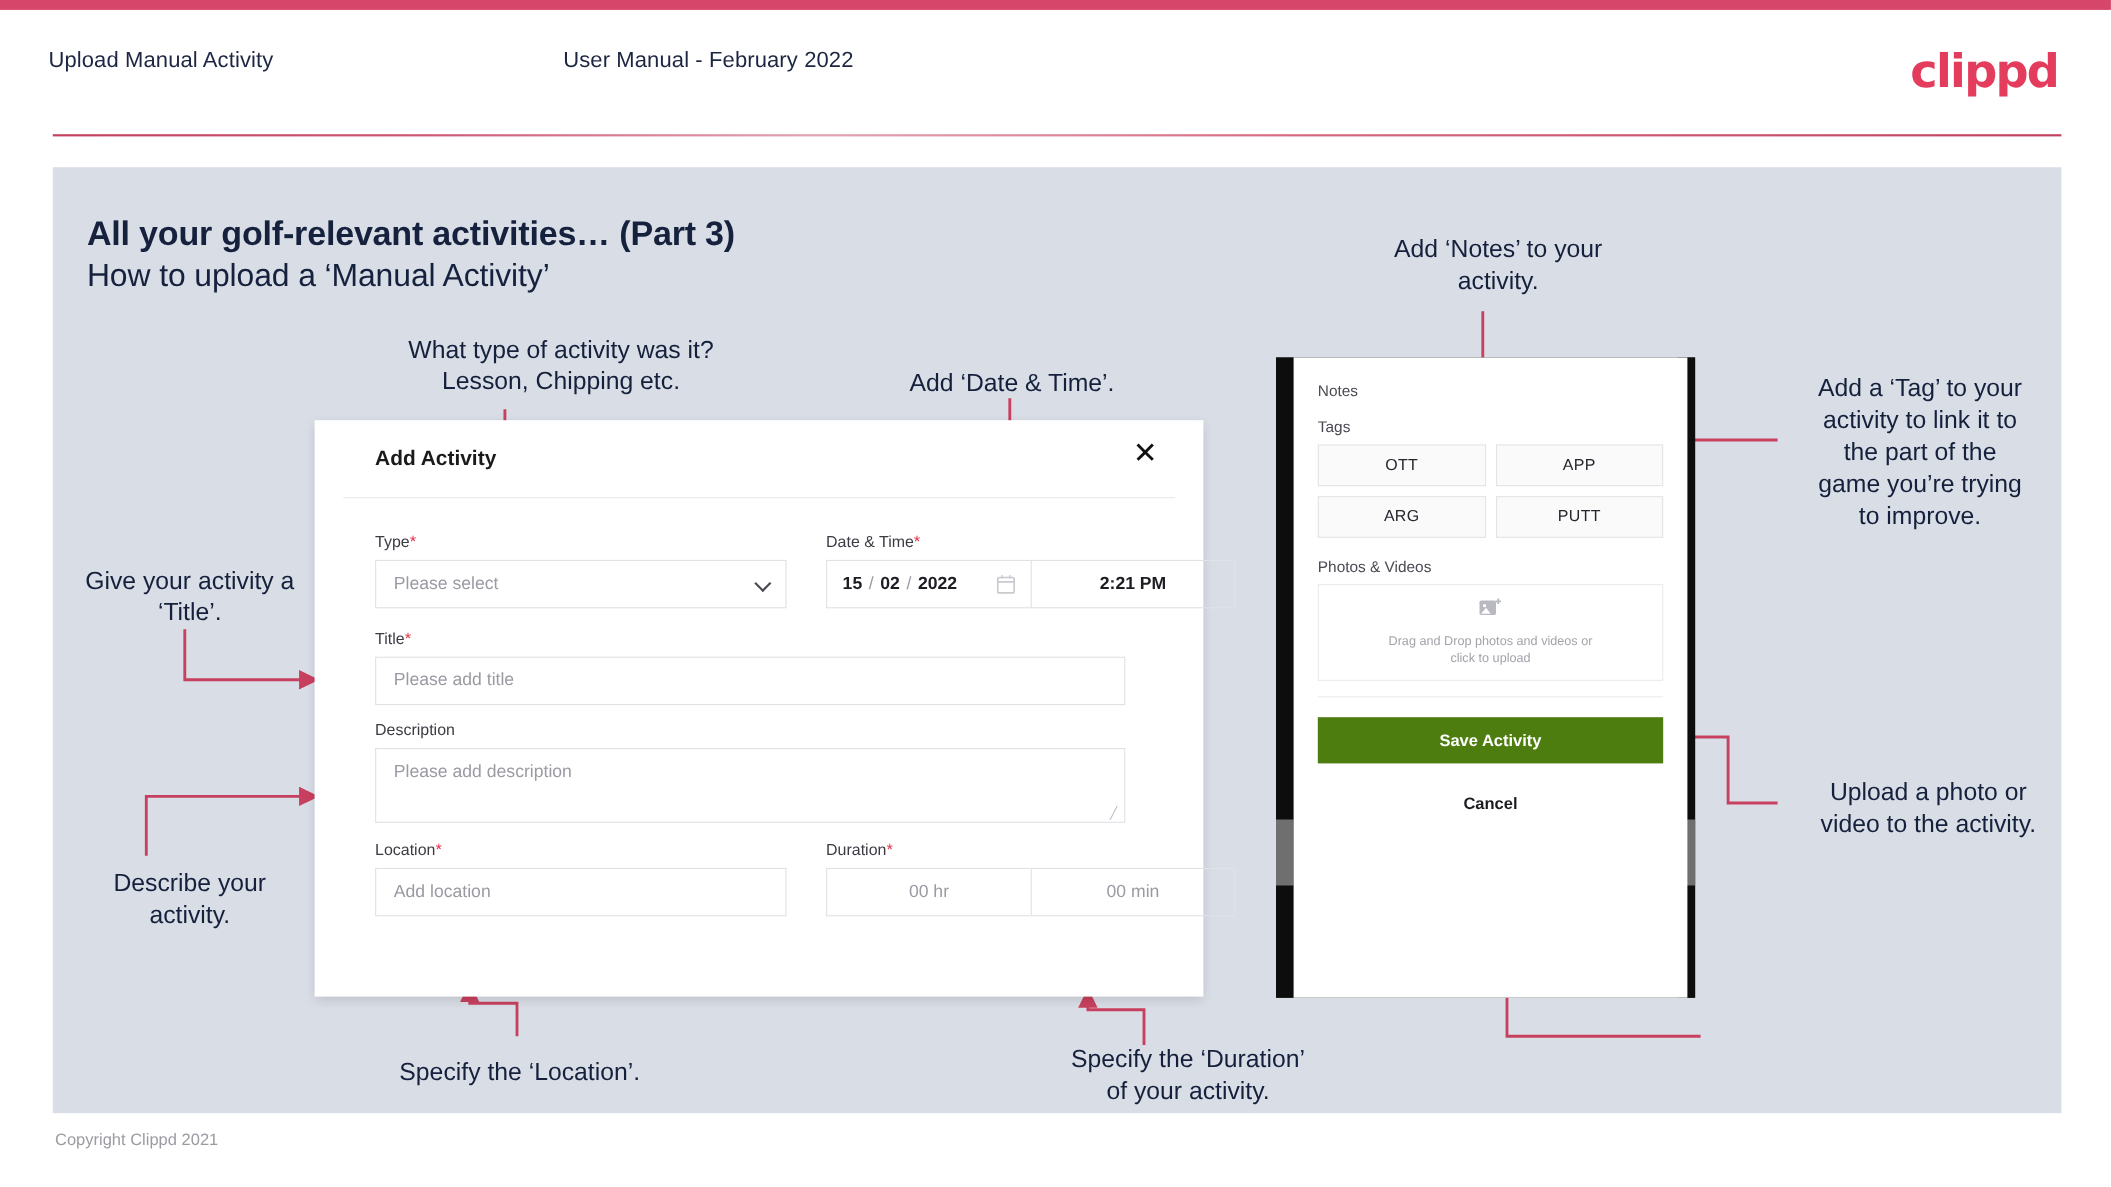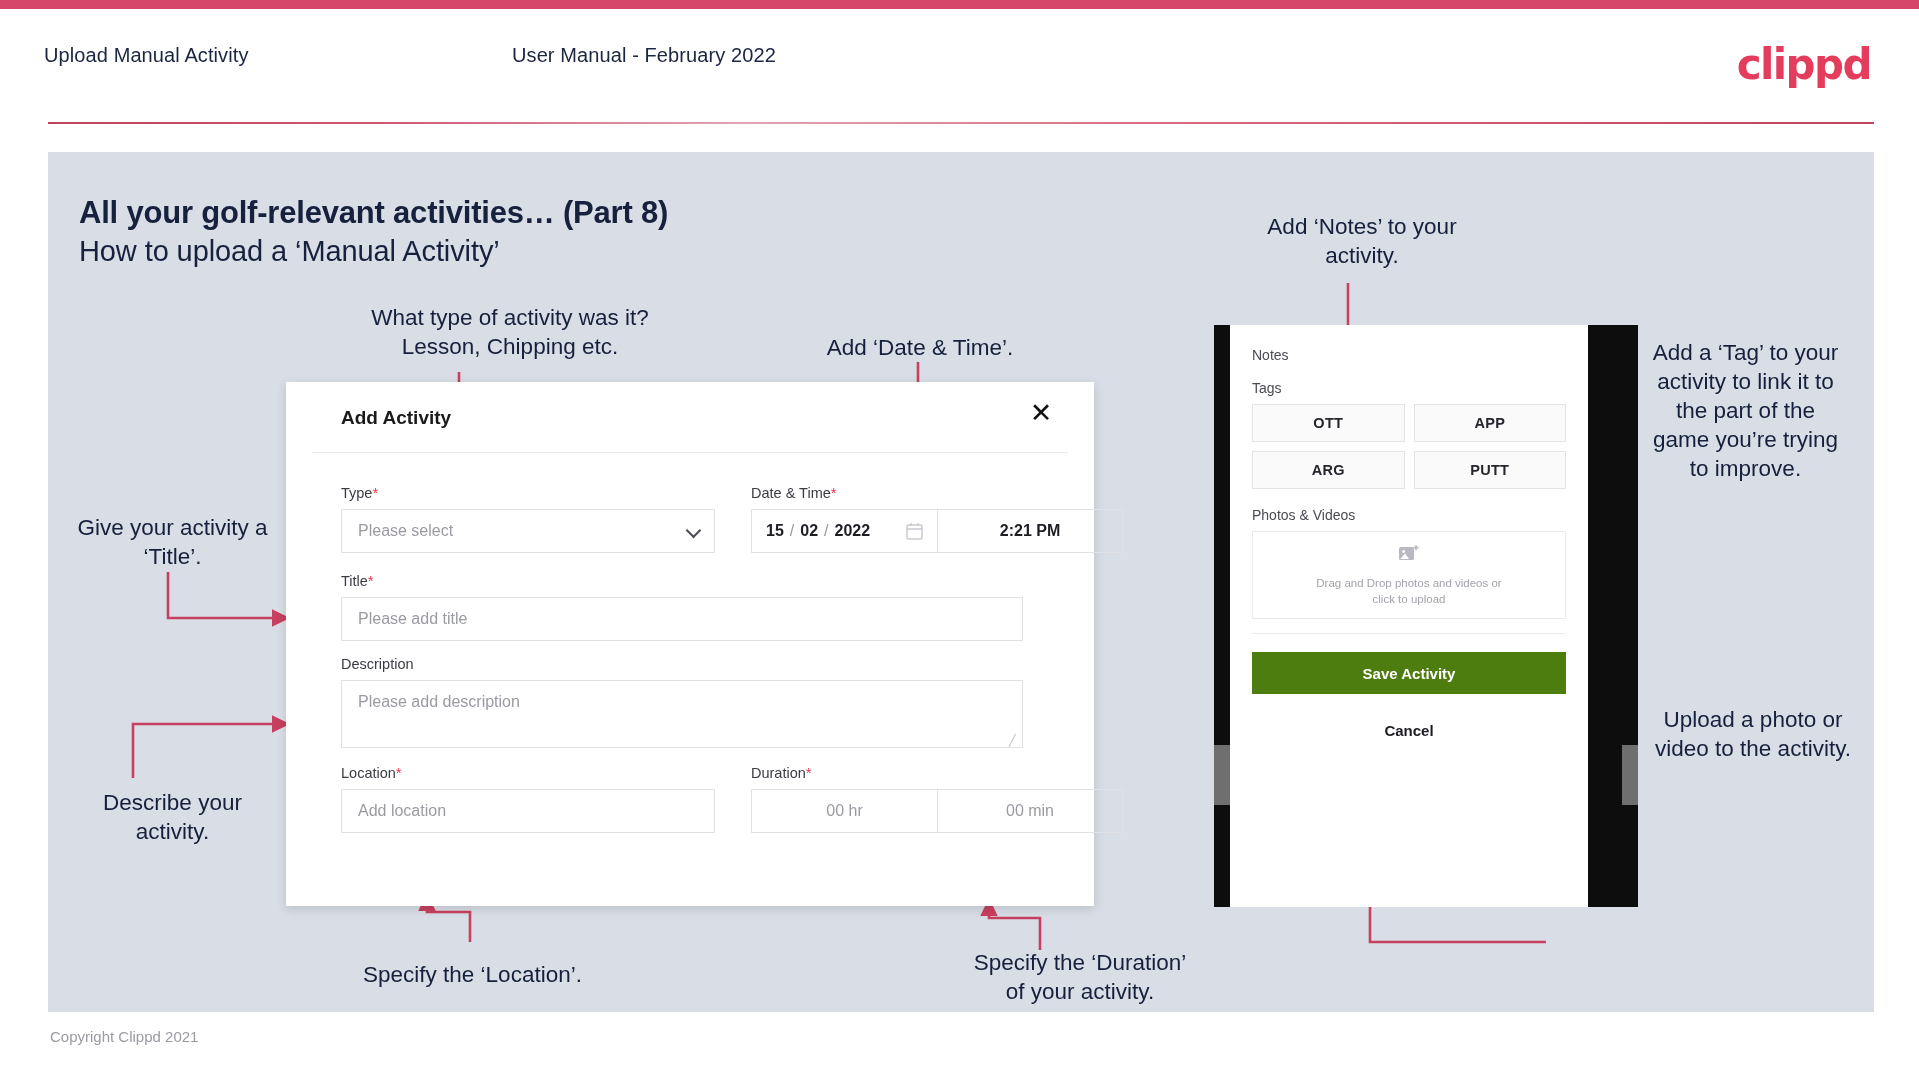--- a/index.html
+++ b/index.html
@@ -123,36 +123,36 @@
 
   .dur-a, .dur-b {
     width: 186px; height: 44px; border: 1px solid #e2e2e6;
     display: flex; align-items: center; justify-content: center;
     font-size: 16px; color: #9a9aa3;
   }
   .dur-a { border-right: none; }
 
   
   .phone {
-    position: absolute; left: 1214px; top: 325px; width: 424px; height: 582px;
+    position: absolute; left: 1160px; top: 325px; width: 381px; height: 582px;
     background: #0d0d0d;
   }
   .phone-screen {
     position: absolute; left: 16px; top: 0px; width: 358px; height: 582px;
     background: #fff;
   }
   .ph-label { font-size: 14px; color: #4a4a52; }
   .ph-notes {
     border: 1px solid #e7e7eb; height: 67px; padding: 10px 14px;
     font-size: 15px; color: #a0a0a8;
   }
   .tagbtn {
     border: 1px solid #e3e3e8; background: #fafafb; height: 38px;
     display:flex; align-items:center; justify-content:center;
-    font-size: 14.5px; font-weight: 700; color: #25252c; letter-spacing:.3px;
+    font-size: 14.5px; font-weight: 400; color: #25252c; letter-spacing:.3px;
   }
   .drop {
     border: 1px solid #eaeaee; height: 88px;
     display:flex; flex-direction: column; align-items:center; justify-content:center;
     gap: 7px; text-align:center;
   }
   .drop-txt { font-size: 11.5px; color: #a3a3ab; line-height: 16px; }
   .ph-hr { height:1px; background:#ececf0; }
   .save-btn {
     background: #4d7c0f; color: #fff; height: 42px;
@@ -183,21 +183,21 @@
 
   <div class="topbar"></div>
 
   <div class="header-title">Upload Manual Activity</div>
   <div class="header-sub">User Manual - February 2022</div>
   <div class="logo">clippd</div>
   <div class="header-rule"></div>
 
   <div class="slide"></div>
 
-  <div class="slide-h1">All your golf-relevant activities… (Part 8)</div>
+  <div class="slide-h1">All your golf-relevant activities… (Part 3)</div>
   <div class="slide-h2">How to upload a ‘Manual Activity’</div>
 
   <svg class="ann" viewBox="0 0 1919 1079">
     <defs>
       <marker id="ah" markerWidth="9" markerHeight="9" refX="6.2" refY="3.4" orient="auto">
         <path d="M0,0 L7,3.4 L0,6.8 z" fill="#c8405f"></path>
       </marker>
     </defs>
     <g fill="none" stroke="#c8405f" stroke-width="2.6" marker-end="url(#ah)">
 

